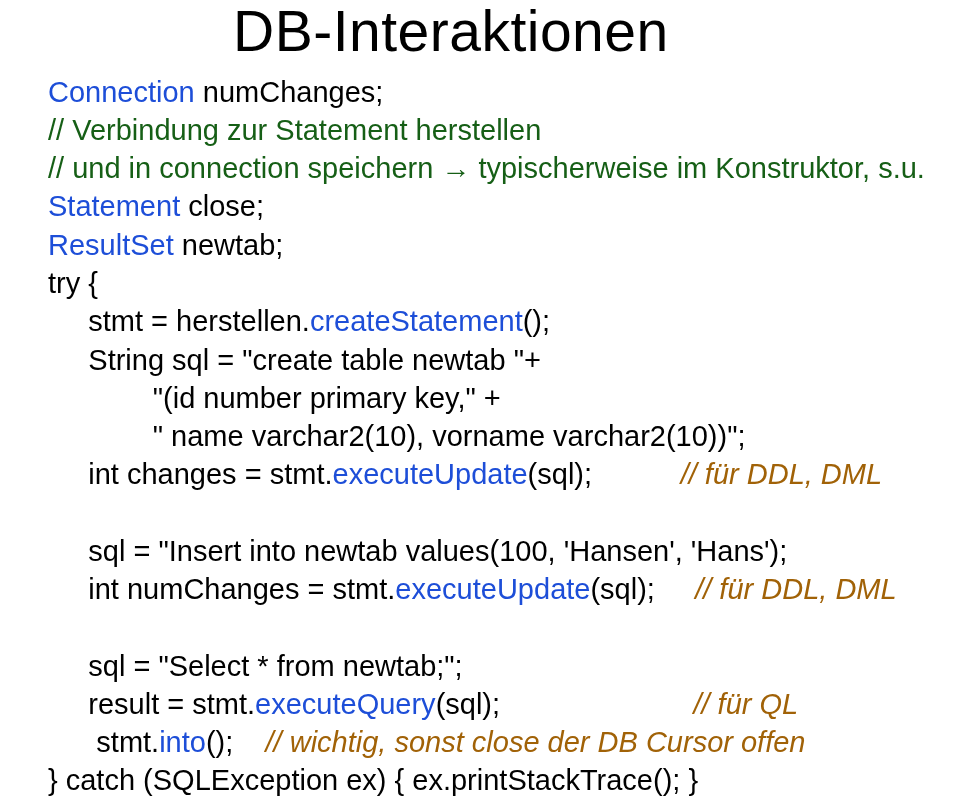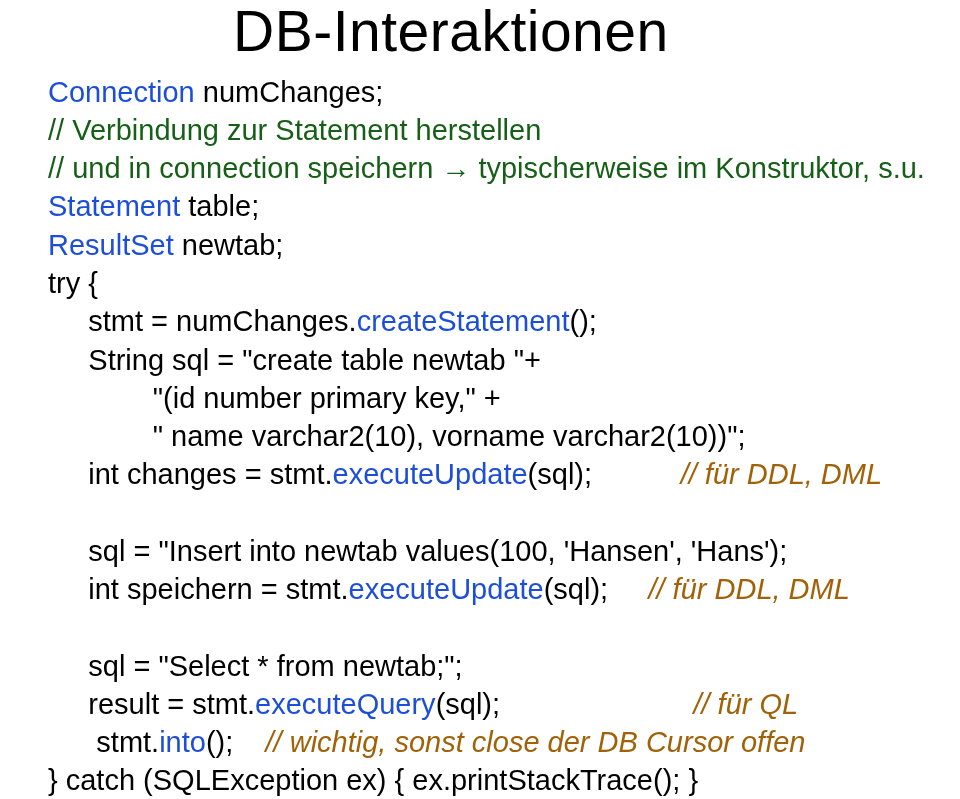--- a/index.html
+++ b/index.html
@@ -41,29 +41,29 @@
 </style>
 </head>
 <body>
 
 <div class="slide">
   <div class="title">DB-Interaktionen</div>
 
   <pre class="code"><span class="blue">Connection</span><span> numChanges;</span>
 <span class="cmt">// Verbindung zur Statement herstellen</span>
 <span class="cmt">// und in connection speichern </span><span class="cmt arrow">→</span><span class="cmt"> typischerweise im Konstruktor, s.u.</span>
-<span class="blue">Statement</span><span> table;</span>
+<span class="blue">Statement</span><span> close;</span>
 <span class="blue">ResultSet</span><span> newtab;</span>
 <span>try {</span>
-<span>     stmt = numChanges.</span><span class="blue">createStatement</span><span>();</span>
+<span>     stmt = herstellen.</span><span class="blue">createStatement</span><span>();</span>
 <span>     String sql = "create table newtab "+ </span>
 <span>             "(id number primary key," +</span>
 <span>             " name varchar2(10), vorname varchar2(10))";</span>
 <span>     int changes = stmt.</span><span class="blue">executeUpdate</span><span>(sql);           </span><span class="cmti">// für DDL, DML</span>
 <span></span>
 <span>     sql = "Insert into newtab values(100, 'Hansen', 'Hans');</span>
-<span>     int speichern = stmt.</span><span class="blue">executeUpdate</span><span>(sql);     </span><span class="cmti">// für DDL, DML</span>
+<span>     int numChanges = stmt.</span><span class="blue">executeUpdate</span><span>(sql);     </span><span class="cmti">// für DDL, DML</span>
 <span></span>
 <span>     sql = "Select * from newtab;";</span>
 <span>     result = stmt.</span><span class="blue">executeQuery</span><span>(sql);                        </span><span class="cmti">// für QL</span>
 <span>      stmt.</span><span class="blue">into</span><span>();    </span><span class="cmti">// wichtig, sonst close der DB Cursor offen</span>
 <span>} catch (SQLException ex) { ex.printStackTrace(); }</span></pre>
 </div>
 
 </body></html>

